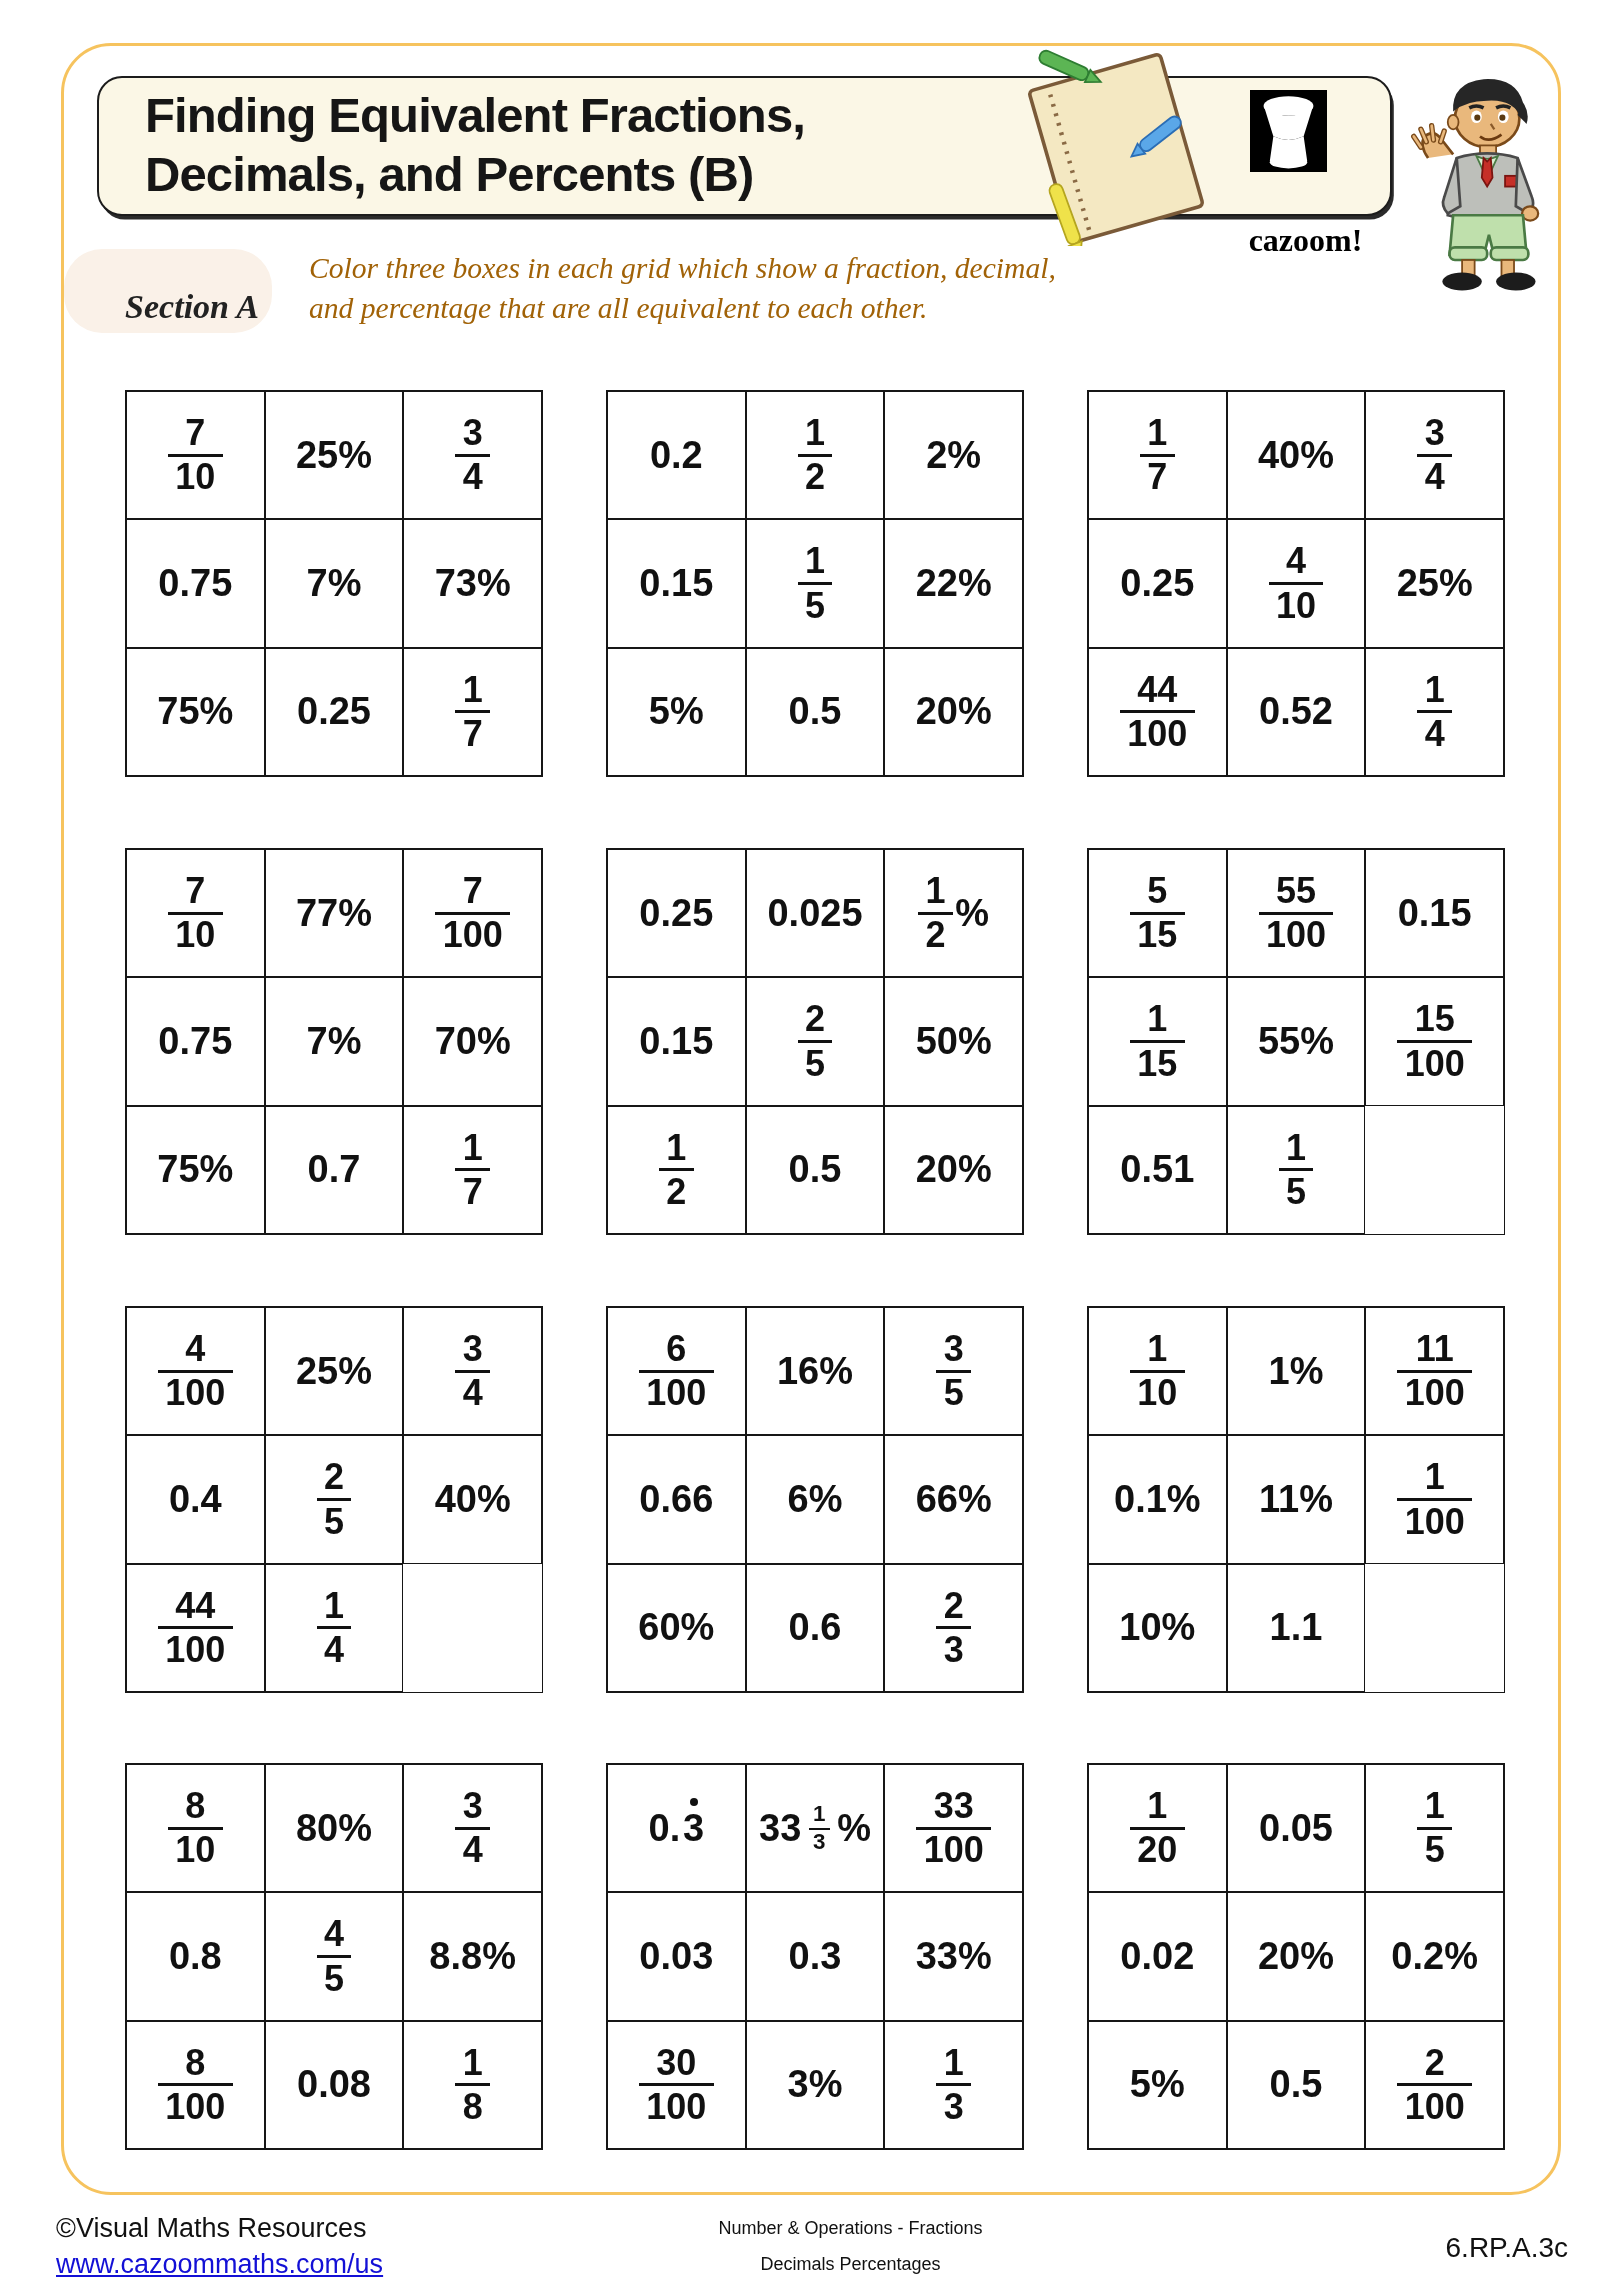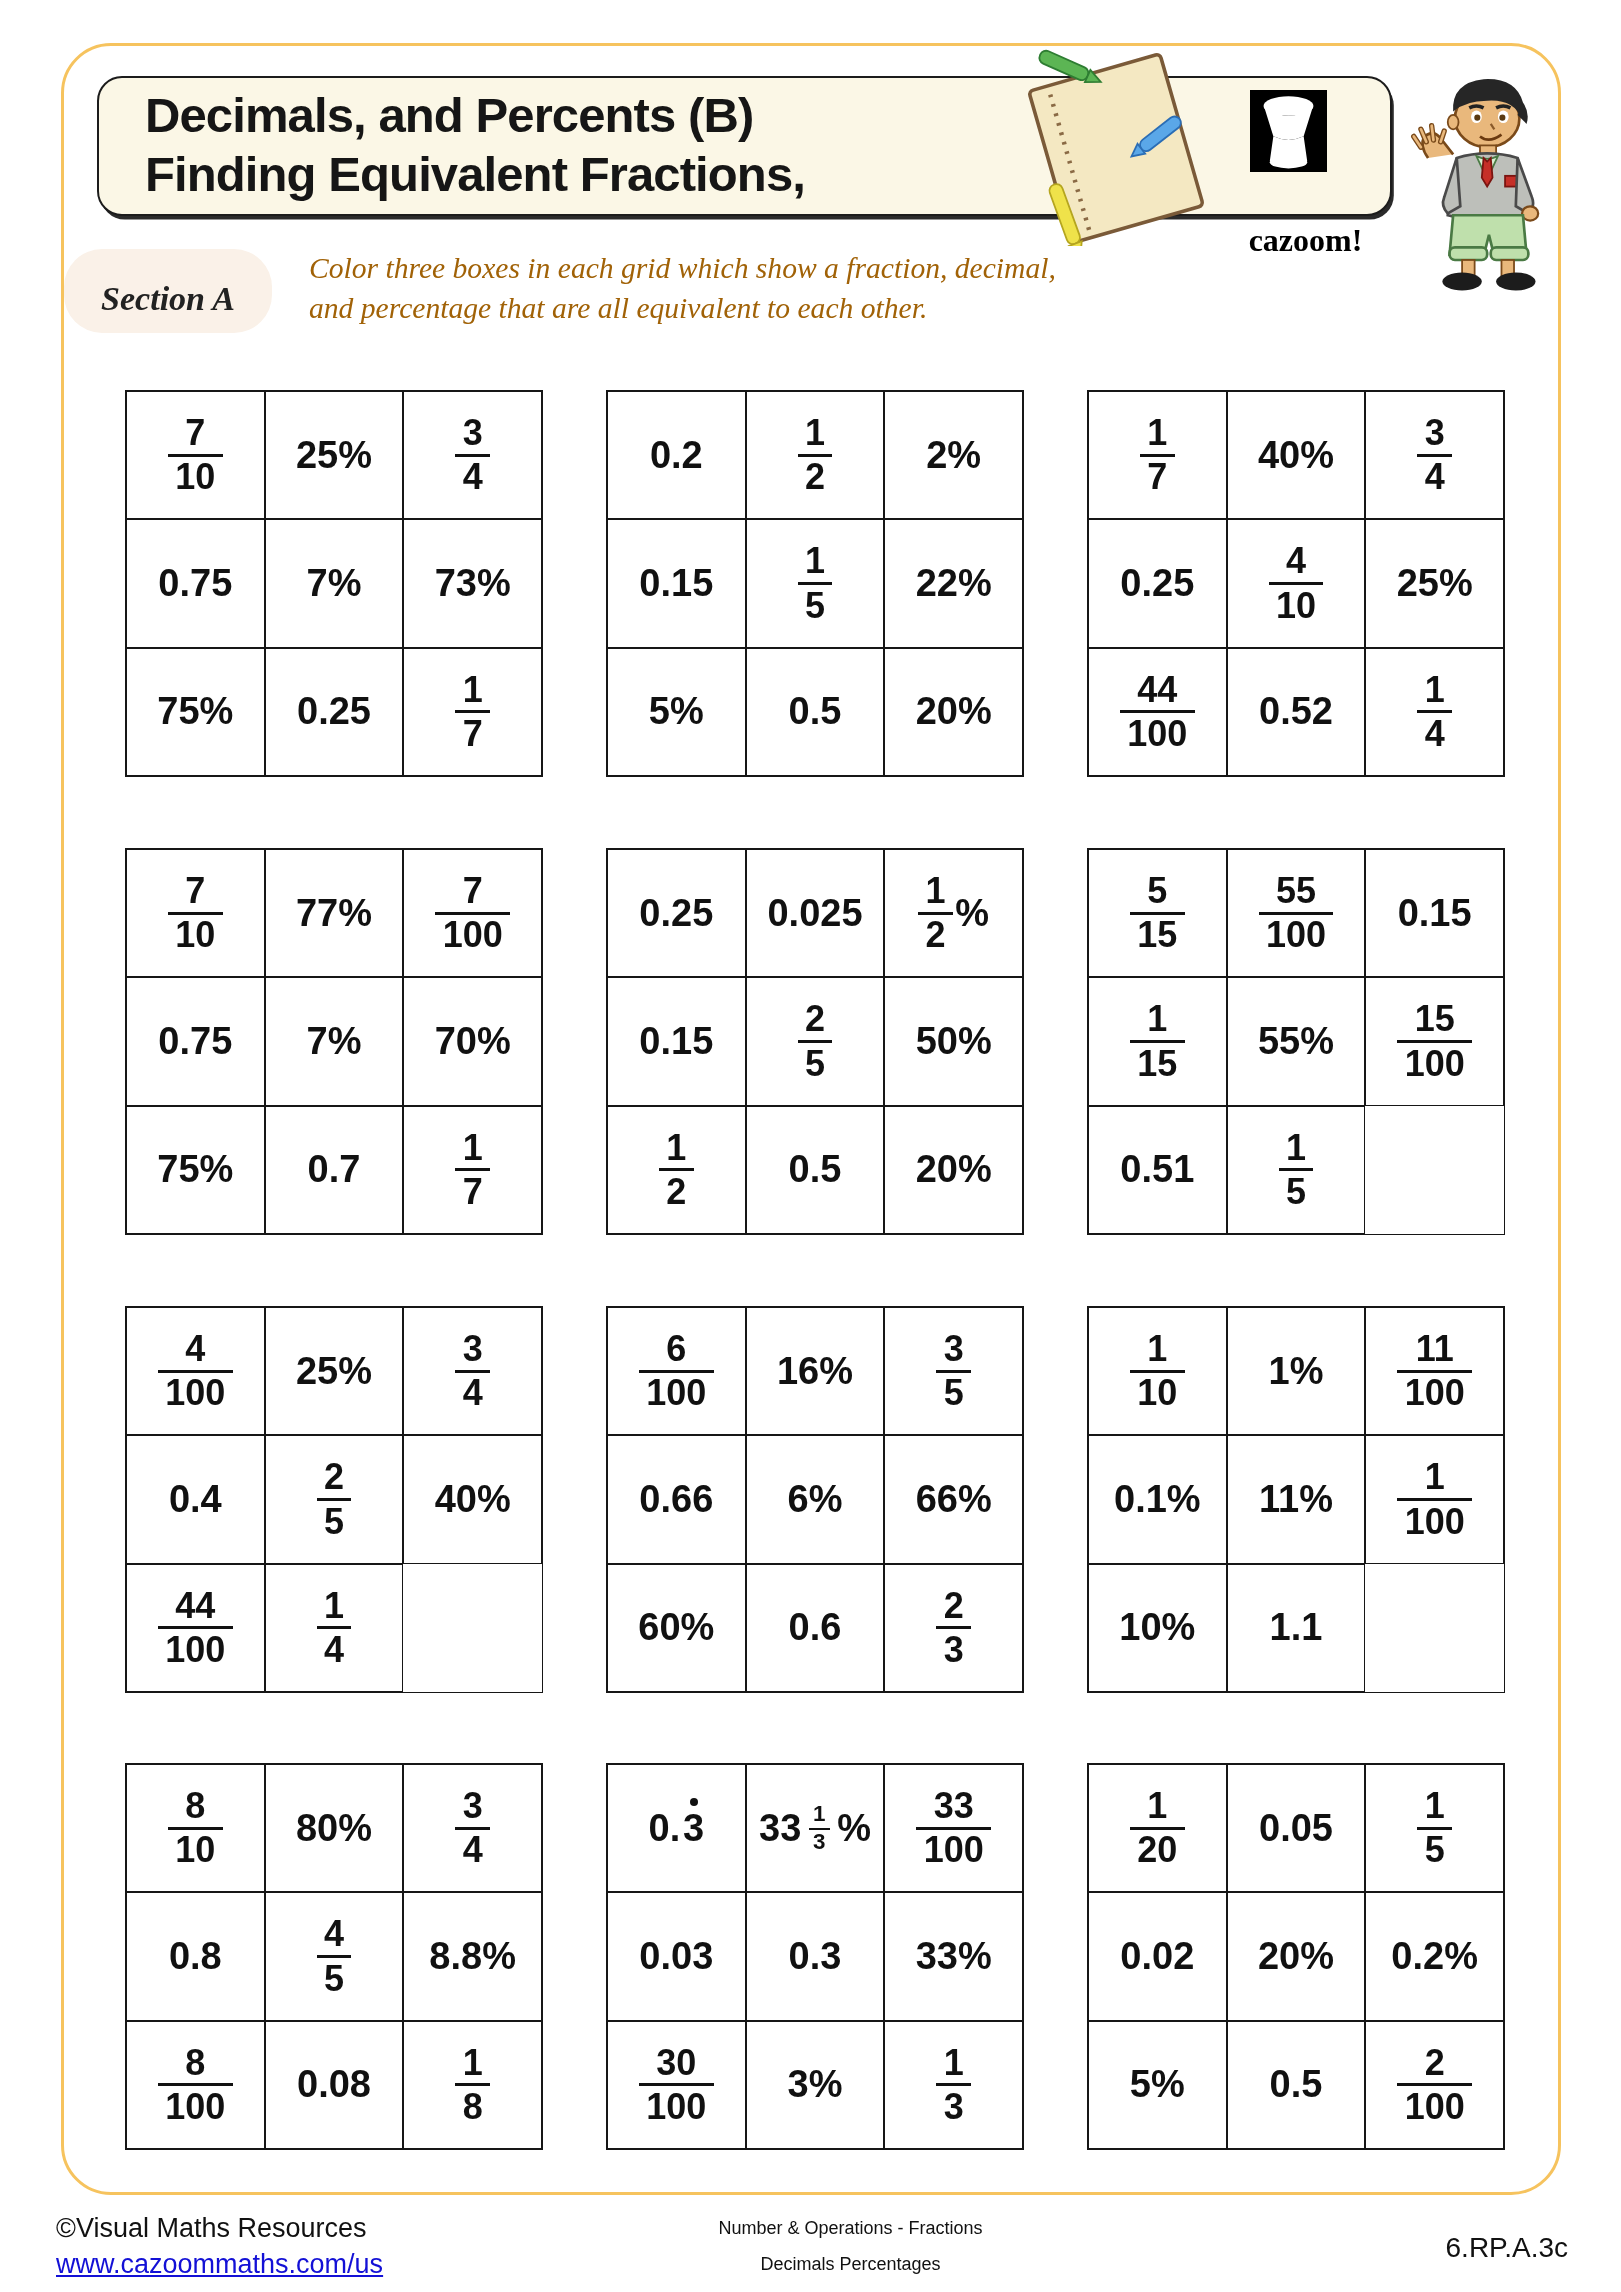--- a/index.html
+++ b/index.html
@@ -14,22 +14,22 @@
   .title{position:absolute;left:145px;top:86px;font-size:49px;line-height:59px;font-weight:bold;
          letter-spacing:-0.9px;color:#161616;}
   .notebook{position:absolute;left:1010px;top:47px;width:219px;height:199px;}
   .logo-box{position:absolute;left:1250px;top:90px;width:77px;height:82px;background:#000;}
   .logo-box svg{width:100%;height:100%;}
   .logo-text{position:absolute;left:1234px;top:176px;width:143px;text-align:center;
              font-family:"Liberation Serif","DejaVu Serif",serif;font-weight:bold;font-size:32px;color:#000;margin-top:46px;}
   .boy{position:absolute;left:1394px;top:72px;width:172px;height:222px;}
   
   .pill{position:absolute;left:64px;top:249px;width:208px;height:84px;background:#FAF1E8;border-radius:38px;}
-  .pill span{position:absolute;left:0;top:8px;width:100%;height:100%;display:flex;align-items:center;justify-content:center;
-             font-family:"Liberation Serif","DejaVu Serif",serif;font-style:italic;font-weight:bold;font-size:34px;color:#222;}
+  .pill span{position:absolute;left:0;top:16px;width:100%;height:100%;display:flex;align-items:center;justify-content:center;
+             font-family:"Liberation Serif","DejaVu Serif",serif;font-style:italic;font-weight:bold;font-size:34px;color:#222;padding-left:24px;}
   .instruction{position:absolute;left:309px;top:248px;font-family:"Liberation Serif","DejaVu Serif",serif;
                font-style:italic;font-size:29.6px;line-height:40px;color:#a16207;}
   
   .grid{position:absolute;width:416px;height:385px;display:grid;
         grid-template-columns:repeat(3,1fr);grid-template-rows:repeat(3,1fr);
         border:1.8px solid #161616;background:#fff;}
   .c0{left:125px}.c1{left:606px}.c2{left:1087px}
   .r0{top:390px}.r1{top:848px}.r2{top:1306px}.r3{top:1763px}
   .cell{border:0.9px solid #161616;display:flex;align-items:center;justify-content:center;gap:2.7px;
         font-weight:bold;font-size:38px;color:#111;}
@@ -49,22 +49,22 @@
   .foot-right{position:absolute;right:54px;top:2232px;font-size:28px;color:#111;}
 </style>
 </head>
 <body>
 
 <div id="page">
   <div class="frame"></div>
 
   <div class="banner"></div>
   <div class="title">
+    <div>Finding Equivalent Fractions,</div>
     <div>Decimals, and Percents (B)</div>
-    <div>Finding Equivalent Fractions,</div>
   </div>
 
   <svg class="notebook" viewBox="0 0 244 222">
     <g transform="rotate(-16 122 112)">
       <rect x="42" y="24" width="152" height="176" rx="5" fill="#F4E8C2" stroke="#7a5a38" stroke-width="4"></rect>
       <line x1="64" y1="34" x2="64" y2="192" stroke="#8a6a45" stroke-width="5" stroke-dasharray="3 8"></line>
     </g>
     <g transform="rotate(24 70 30)">
       <rect x="28" y="18" width="58" height="15" rx="7" fill="#5CB554" stroke="#2e7d32" stroke-width="2"></rect>
       <polygon points="86,18 102,25.5 86,33" fill="#5CB554" stroke="#2e7d32" stroke-width="2"></polygon>

